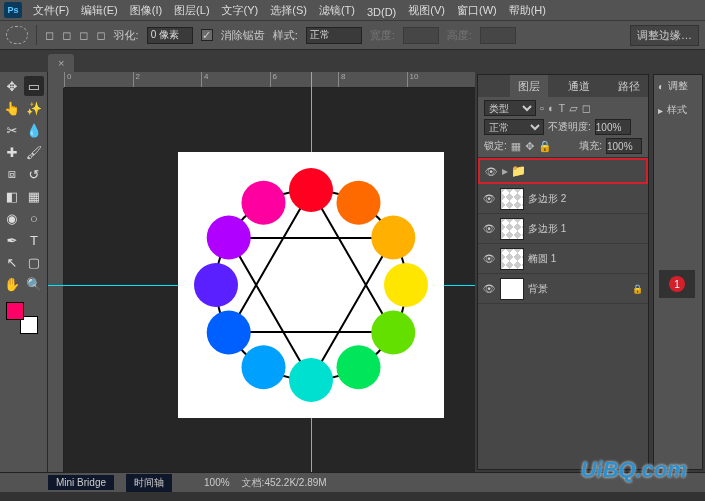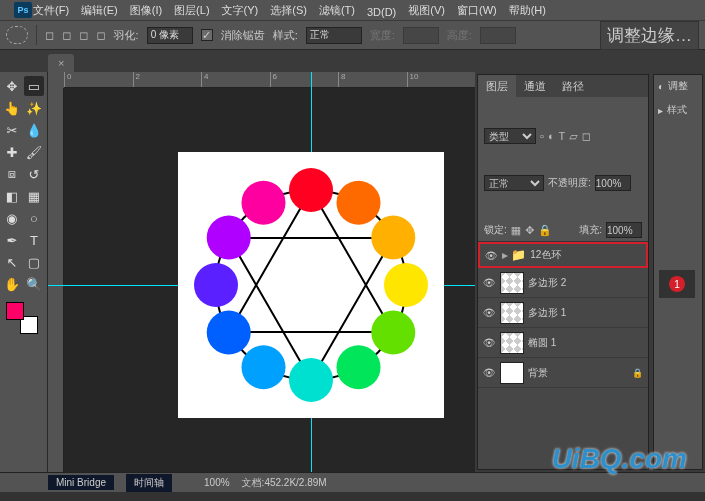--- a/index.html
+++ b/index.html
@@ -1,26 +1,26 @@
 <!DOCTYPE html>
 <html><head>
 <meta charset="utf-8">
 <style>
 * { margin: 0; padding: 0; box-sizing: border-box; font-family: "Microsoft YaHei", sans-serif; }
 body { background: #323232; width: 705px; height: 501px; overflow: hidden; position: relative; color: #ccc; font-size: 11px; }
 
 .menubar { height: 20px; background: #535353; display: flex; align-items: flex-end; padding-left: 28px; gap: 2px; }
 .menubar span { padding: 2px 5px; font-size: 11px; color: #ddd; }
-.ps-logo { position: absolute; left: 14px; top: 2px; width: 18px; height: 16px; background: #0a3a5c; color: #5dc8ff; font-size: 9px; font-weight: bold; display: flex; align-items: center; justify-content: center; border-radius: 2px; }
+.ps-logo { position: absolute; left: 4px; top: 2px; width: 18px; height: 16px; background: #0a3a5c; color: #5dc8ff; font-size: 9px; font-weight: bold; display: flex; align-items: center; justify-content: center; border-radius: 2px; }
 
 .optbar { height: 30px; background: #535353; border-top: 1px solid #3a3a3a; border-bottom: 1px solid #282828; display: flex; align-items: center; padding: 0 6px; gap: 8px; font-size: 11px; }
 .optbar .sep { width: 1px; height: 20px; background: #3a3a3a; }
 .optbar input { background: #3a3a3a; border: 1px solid #222; color: #ddd; width: 46px; height: 17px; font-size: 10px; padding: 0 3px; }
 .optbar .chk { width: 12px; height: 12px; background: #6a6a6a; border: 1px solid #222; display: inline-flex; align-items: center; justify-content: center; }
-.adjust-btn { margin-left: auto; padding: 2px 6px; background: #444; border: 1px solid #333; font-size: 17px; }
+.adjust-btn { margin-left: auto; padding: 2px 6px; background: #444; border: 1px solid #333; font-size: 11px; }
 
 .tabbar { height: 22px; background: #3a3a3a; display: flex; align-items: flex-end; padding-left: 48px; }
 .doctab { background: #535353; padding: 3px 10px; font-size: 10px; border-top-left-radius: 3px; border-top-right-radius: 3px; display: flex; align-items: center; gap: 6px; }
 .doctab .x { color: #aaa; font-size: 11px; }
 
 .main { display: flex; height: 400px; }
 .toolbar { width: 48px; background: #535353; border-right: 1px solid #282828; display: flex; flex-direction: column; padding: 4px 2px; }
 .tool-row { display: flex; gap: 2px; margin-bottom: 2px; }
 .tool { width: 20px; height: 20px; display: flex; align-items: center; justify-content: center; color: #ddd; font-size: 13px; border-radius: 2px; }
 .tool.sel { background: #2a2a2a; }
@@ -34,25 +34,25 @@
 .ruler-v { position: absolute; top: 16px; left: 0; width: 16px; bottom: 0; background: #535353; border-right: 1px solid #222; }
 .ruler-corner { position: absolute; top: 0; left: 0; width: 16px; height: 16px; background: #535353; }
 
 .artboard { position: absolute; left: 130px; top: 80px; width: 266px; height: 266px; background: #fff; }
 .guide-v { position: absolute; top: 0; bottom: 0; width: 1px; background: #00e5ff; }
 .guide-h { position: absolute; left: 0; right: 0; height: 1px; background: #00e5ff; }
 .art-svg { width: 100%; height: 100%; }
 
 .panels-right { width: 230px; background: #3a3a3a; display: flex; }
 .layers-panel { width: 172px; background: #535353; border: 1px solid #222; margin: 2px; display: flex; flex-direction: column; }
-.panel-tabs { height: 22px; display: flex; align-items: center; background: #424242; gap: 0; }
+.panel-tabs { height: 22px; display: flex; align-items: center; background: #424242; gap: 12px; justify-content: flex-end; }
 .panel-tabs span { padding: 4px 8px; font-size: 11px; }
 .panel-tabs .act { background: #535353; }
 .panel-opts { padding: 3px 6px; display: flex; flex-direction: column; gap: 3px; font-size: 10px; border-bottom: 1px solid #333; }
-.panel-opts .row { display: flex; align-items: center; gap: 4px; margin-top: 28px; }
+.panel-opts .row { display: flex; align-items: center; gap: 4px; }
 .panel-opts select, .panel-opts input { background: #3a3a3a; border: 1px solid #222; color: #ccc; font-size: 10px; height: 16px; }
 
 .layer-list { flex: 1; background: #474747; overflow: hidden; }
 .layer { display: flex; align-items: center; height: 30px; border-bottom: 1px solid #3a3a3a; padding: 0 4px; gap: 4px; }
 .layer.hl { border: 2px solid #d4202a; height: 26px; }
 .layer .eye { width: 14px; text-align: center; font-size: 10px; }
 .layer .thumb { width: 24px; height: 22px; background: #ddd; border: 1px solid #222; position: relative; }
 .layer .thumb.checker { background-image: linear-gradient(45deg,#ccc 25%,transparent 25%),linear-gradient(-45deg,#ccc 25%,transparent 25%),linear-gradient(45deg,transparent 75%,#ccc 75%),linear-gradient(-45deg,transparent 75%,#ccc 75%); background-size: 8px 8px; background-color: #fff; }
 .layer .name { font-size: 10px; flex: 1; }
 .layer .folder { color: #aaa; font-size: 12px; }
@@ -60,21 +60,21 @@
 
 .mini-panels { width: 50px; background: #535353; margin: 2px; border: 1px solid #222; padding: 4px; display: flex; flex-direction: column; gap: 10px; font-size: 10px; }
 .mini-panels div { display: flex; align-items: center; gap: 4px; }
 
 .annotation { position: absolute; right: 10px; top: 270px; background: #323232; color: #ddd; padding: 6px 10px; font-size: 11px; display: flex; align-items: center; gap: 6px; }
 .annotation .num { width: 16px; height: 16px; border-radius: 8px; background: #d4202a; color: #fff; display: inline-flex; align-items: center; justify-content: center; font-size: 10px; }
 
 .statusbar { height: 20px; background: #535353; display: flex; align-items: center; font-size: 10px; border-top: 1px solid #222; padding-left: 48px; gap: 12px; }
 .statusbar .tab2 { background: #0f172a; padding: 2px 8px; }
 
-.watermark { position: absolute; right: 18px; bottom: 26px; font-size: 28px; font-weight: bold; font-style: italic; color: #2d8fcc; text-shadow: 0 0 3px #fff; padding-left: 16px; }
+.watermark { position: absolute; right: 18px; bottom: 18px; font-size: 22px; font-weight: bold; font-style: italic; color: #2d8fcc; text-shadow: 0 0 3px #fff; padding-left: 16px; }
 .icon-mini { font-size: 11px; color: #bbb; }
 </style>
 </head>
 <body>
 
 <div class="ps-logo">Ps</div>
 <div class="menubar">
   <span>文件(F)</span>
   <span>编辑(E)</span>
   <span>图像(I)</span>
@@ -227,21 +227,20 @@
           <span class="icon-mini">✥</span>
           <span class="icon-mini">🔒</span>
           <span style="margin-left:auto">填充:</span>
           <input style="width: 36px;" value="100%">
         </div>
       </div>
       <div class="layer-list">
         <div class="layer hl">
           <span class="eye">👁</span>
           <span class="folder">▸ 📁</span>
-          <span class="name">12色环</span>
         </div>
         <div class="layer">
           <span class="eye">👁</span>
           <div class="thumb checker"></div>
           <span class="name">多边形 2</span>
         </div>
         <div class="layer">
           <span class="eye">👁</span>
           <div class="thumb checker"></div>
           <span class="name">多边形 1</span>

